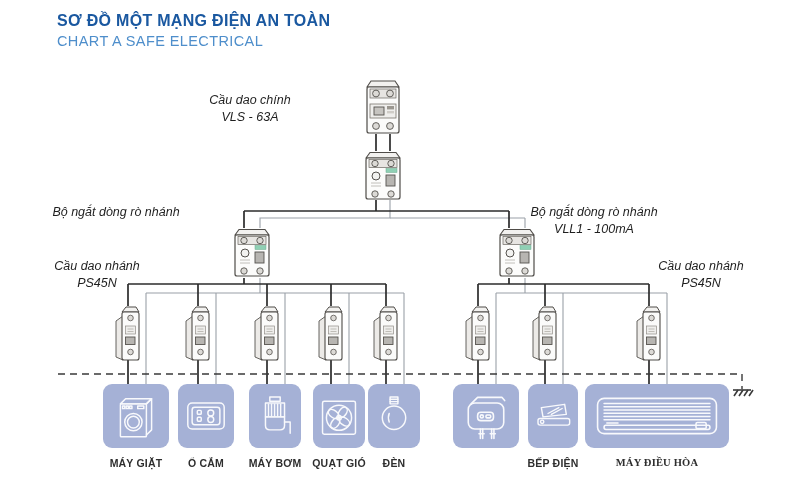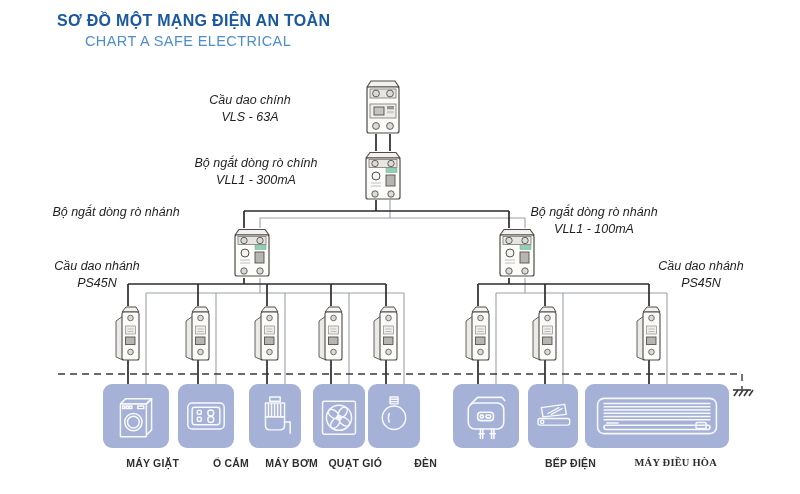--- a/index.html
+++ b/index.html
@@ -1,24 +1,24 @@
 <!DOCTYPE html>
 <html><head>
 <meta charset="utf-8">
 <style>
   html,body{margin:0;padding:0;background:#ffffff;}
   body{font-family:"Liberation Sans", sans-serif;}
   .canvas{position:relative;width:800px;height:494px;background:#ffffff;overflow:hidden;}
   .title{position:absolute;left:57px;top:12px;font-size:16px;font-weight:bold;color:#1a58a0;letter-spacing:.3px;}
-  .subtitle{position:absolute;left:57px;top:33px;font-size:14.5px;color:#4e8ecb;letter-spacing:.4px;margin-left:28px;}
+  .subtitle{position:absolute;left:57px;top:33px;font-size:14.5px;color:#4e8ecb;letter-spacing:.4px;}
   .wires-svg{position:absolute;left:0;top:0;}
   .dlabel{position:absolute;transform:translateX(-50%);text-align:center;font-size:12.5px;color:#1f1f1f;line-height:1.35;white-space:nowrap;font-style:italic;}
   .tile{position:absolute;background:#a5b1d6;border-radius:9px;display:flex;align-items:center;justify-content:center;}
   .tile svg{display:block;}
-  .alabel{position:absolute;transform:translateX(-50%);width:86px;text-align:right;font-weight:bold;font-size:10.5px;color:#2e2e2e;line-height:1.35;letter-spacing:.2px;}
+  .alabel{position:absolute;transform:translateX(-50%);width:86px;text-align:center;font-weight:bold;font-size:10.5px;color:#2e2e2e;line-height:1.35;letter-spacing:.2px;}
   .alabel.wide{width:120px;font-family:Liberation Serif, serif;}
   .icon{stroke:#ffffff;fill:none;stroke-width:1.7;stroke-linecap:round;stroke-linejoin:round;opacity:.93;}
 </style>
 </head>
 <body>
 
 <div class="canvas">
 
   <div class="title">SƠ ĐỒ MỘT MẠNG ĐIỆN AN TOÀN</div>
   <div class="subtitle">CHART A SAFE ELECTRICAL</div>
@@ -137,24 +137,20 @@
     <use href="#dev-mcb" x="386" y="306"></use>
     <use href="#dev-mcb" x="478" y="306"></use>
     <use href="#dev-mcb" x="545" y="306"></use>
     <use href="#dev-mcb" x="649" y="306"></use>
   </svg>
 
   <div class="dlabel" style="left:250px;top:92px">
     <div>Cầu dao chính</div>
     <div>VLS - 63A</div>
   </div>
-  <div class="dlabel" style="left:256px;top:155px">
-    <div>Bộ ngắt dòng rò chính</div>
-    <div>VLL1 - 300mA</div>
-  </div>
   <div class="dlabel" style="left:116px;top:204px">
     <div>Bộ ngắt dòng rò nhánh</div>
   </div>
   <div class="dlabel" style="left:594px;top:204px">
     <div>Bộ ngắt dòng rò nhánh</div>
     <div>VLL1 - 100mA</div>
   </div>
   <div class="dlabel" style="left:97px;top:258px">
     <div>Cầu dao nhánh</div>
     <div>PS45N</div>

